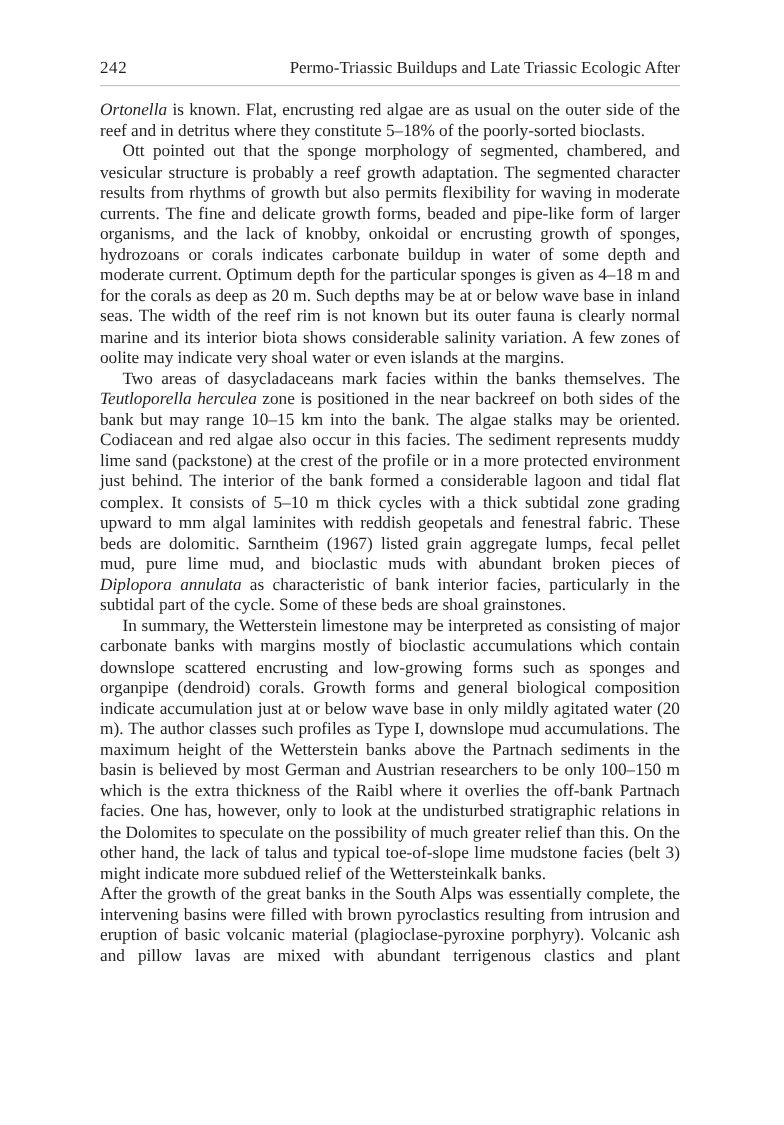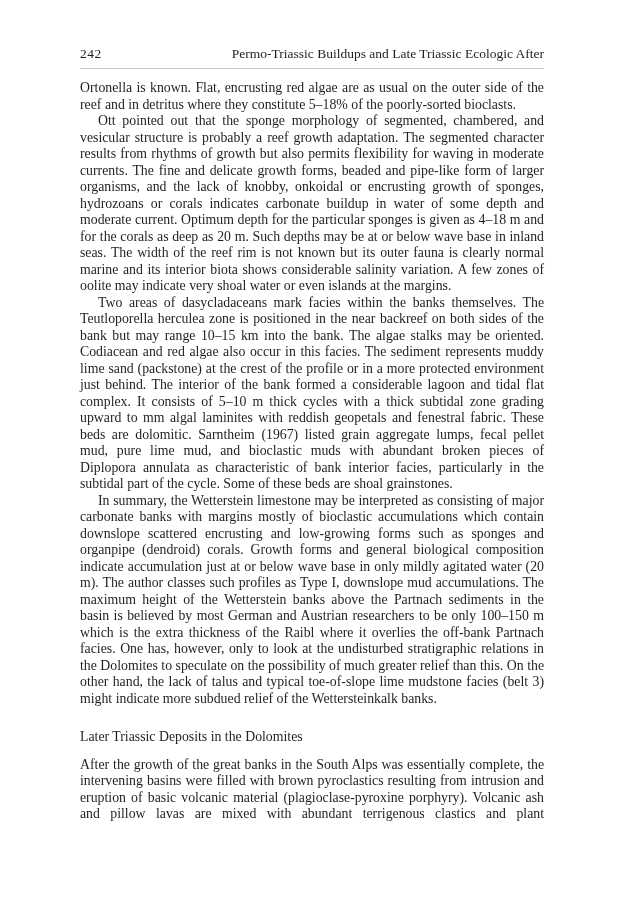--- a/index.html
+++ b/index.html
@@ -40,21 +40,21 @@
     font-size: 13.8px;
     line-height: 16.5px;
     text-align: justify;
   }
   .para {
     margin: 0;
     padding: 0;
   }
   .para.indent { text-indent: 18px; }
   .para.justify-last { text-align-last: justify; }
-  .italic { }
+  .italic { font-style: italic; }
   .section-heading {
     margin: 22px 0 11px 0;
     font-size: 13.8px;
     line-height: 16.5px;
     font-weight: normal;
     text-align: left;
   }
 </style>
 </head>
 <body>
@@ -64,17 +64,16 @@
     <div class="running-head">
       <span class="page-num">242</span>
       <span class="head-title">Permo-Triassic Buildups and Late Triassic Ecologic After</span>
     </div>
     <div class="head-rule"></div>
     <div class="body-text">
         <p class="para"><span class="italic">Ortonella</span><span> is known. Flat, encrusting red algae are as usual on the outer side of the reef and in detritus where they constitute 5–18% of the poorly-sorted bioclasts.</span></p>
         <p class="para indent"><span>Ott pointed out that the sponge morphology of segmented, chambered, and vesicular structure is probably a reef growth adaptation. The segmented character results from rhythms of growth but also permits flexibility for waving in moderate currents. The fine and delicate growth forms, beaded and pipe-like form of larger organisms, and the lack of knobby, onkoidal or encrusting growth of sponges, hydrozoans or corals indicates carbonate buildup in water of some depth and moderate current. Optimum depth for the particular sponges is given as 4–18 m and for the corals as deep as 20 m. Such depths may be at or below wave base in inland seas. The width of the reef rim is not known but its outer fauna is clearly normal marine and its interior biota shows considerable salinity variation. A few zones of oolite may indicate very shoal water or even islands at the margins.</span></p>
         <p class="para indent"><span>Two areas of dasycladaceans mark facies within the banks themselves. The </span><span class="italic">Teutloporella herculea</span><span> zone is positioned in the near backreef on both sides of the bank but may range 10–15 km into the bank. The algae stalks may be oriented. Codiacean and red algae also occur in this facies. The sediment represents muddy lime sand (packstone) at the crest of the profile or in a more protected environment just behind. The interior of the bank formed a considerable lagoon and tidal flat complex. It consists of 5–10 m thick cycles with a thick subtidal zone grading upward to mm algal laminites with reddish geopetals and fenestral fabric. These beds are dolomitic. Sarntheim (1967) listed grain aggregate lumps, fecal pellet mud, pure lime mud, and bioclastic muds with abundant broken pieces of </span><span class="italic">Diplopora annulata</span><span> as characteristic of bank interior facies, particularly in the subtidal part of the cycle. Some of these beds are shoal grainstones.</span></p>
         <p class="para indent"><span>In summary, the Wetterstein limestone may be interpreted as consisting of major carbonate banks with margins mostly of bioclastic accumulations which contain downslope scattered encrusting and low-growing forms such as sponges and organpipe (dendroid) corals. Growth forms and general biological composition indicate accumulation just at or below wave base in only mildly agitated water (20 m). The author classes such profiles as Type I, downslope mud accumulations. The maximum height of the Wetterstein banks above the Partnach sediments in the basin is believed by most German and Austrian researchers to be only 100–150 m which is the extra thickness of the Raibl where it overlies the off-bank Partnach facies. One has, however, only to look at the undisturbed stratigraphic relations in the Dolomites to speculate on the possibility of much greater relief than this. On the other hand, the lack of talus and typical toe-of-slope lime mudstone facies (belt 3) might indicate more subdued relief of the Wettersteinkalk banks.</span></p>
-        <div class="section-heading">Later Triassic Deposits in the Dolomites</div>
         <p class="para justify-last"><span>After the growth of the great banks in the South Alps was essentially complete, the intervening basins were filled with brown pyroclastics resulting from intrusion and eruption of basic volcanic material (plagioclase-pyroxine porphyry). Volcanic ash and pillow lavas are mixed with abundant terrigenous clastics and plant</span></p>
       </div>
   </div>
 </div>
 
 </body></html>

